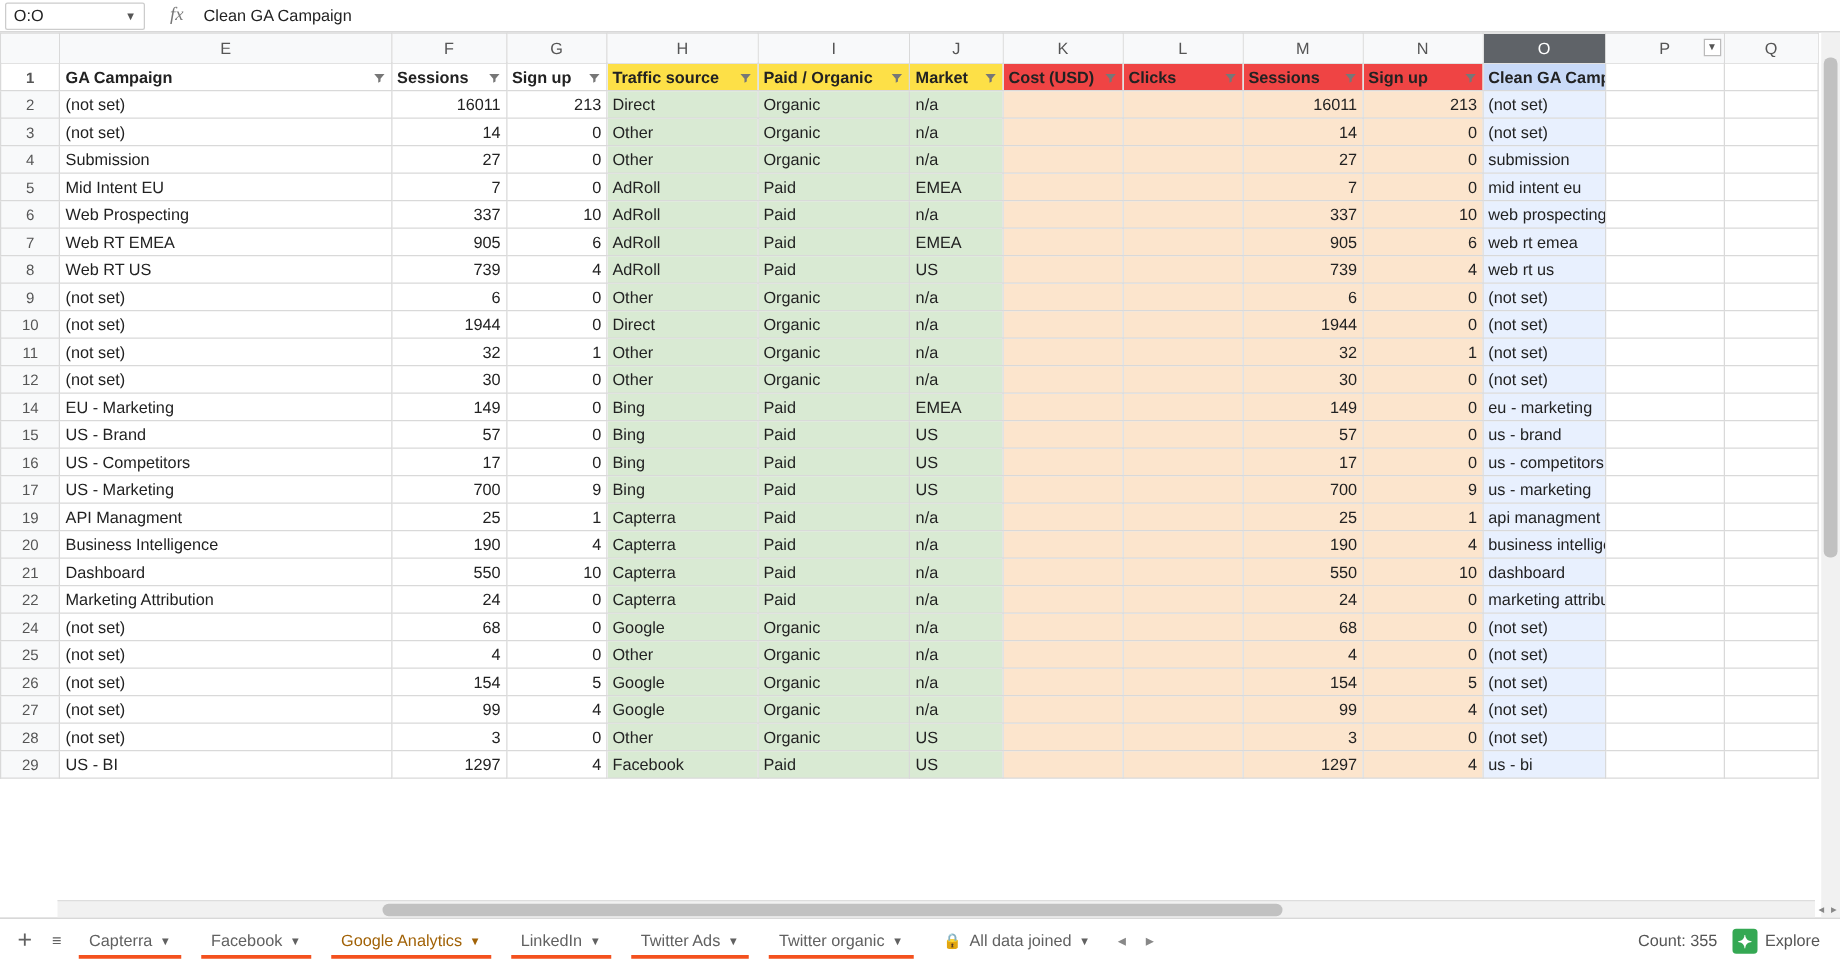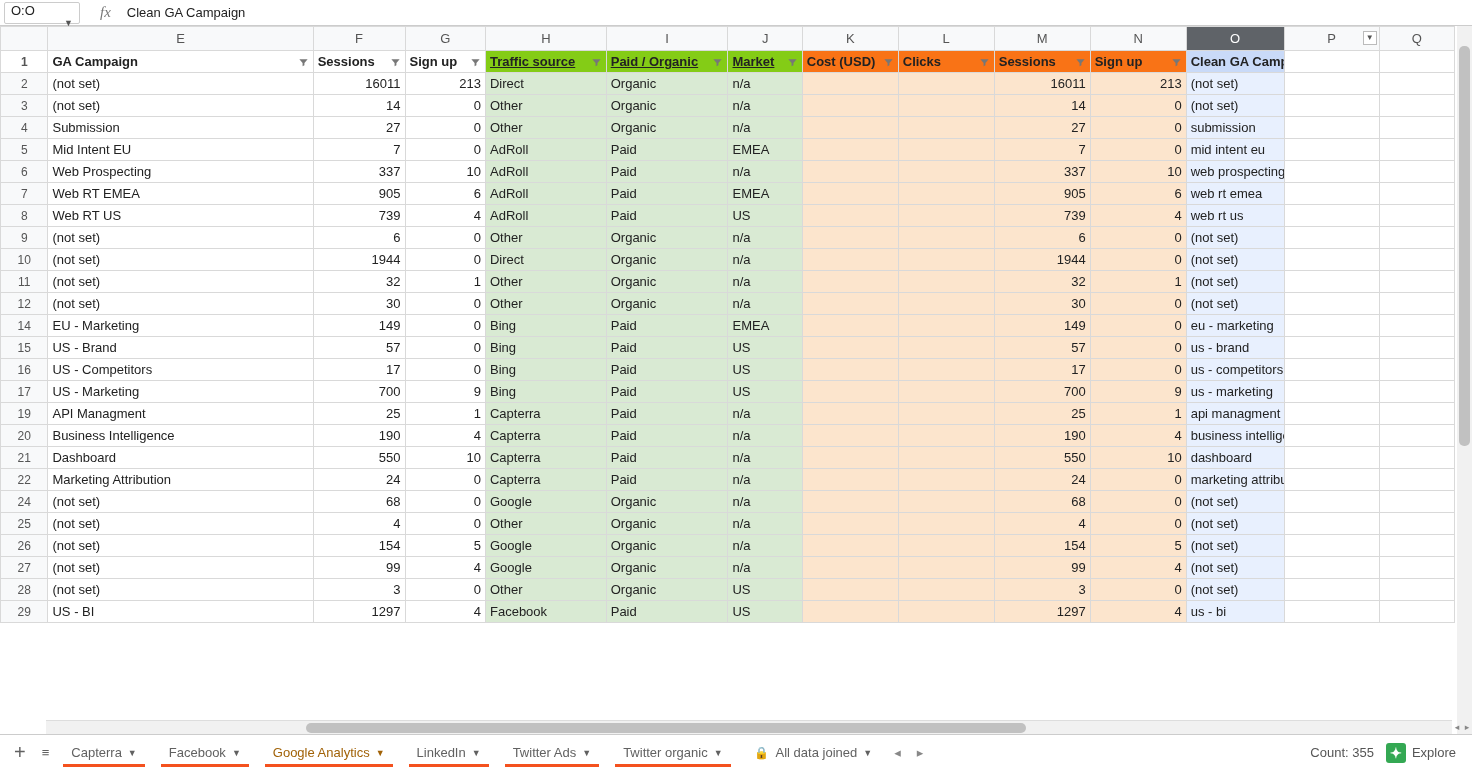--- a/index.html
+++ b/index.html
@@ -1,33 +1,33 @@
 <!DOCTYPE html>
 <html><head>
 <meta charset="utf-8">
 <style>
   html,body{margin:0;padding:0;font-family:Arial,Helvetica,sans-serif;font-size:13px;color:#222;background:#fff;height:100%;overflow:hidden;}
   *{box-sizing:border-box;}
   .app{display:flex;flex-direction:column;height:770px;width:1472px;}
   
   .fbar{display:flex;align-items:center;height:26px;border-bottom:1px solid #ccc;padding-left:4px;gap:0;}
-  .namebox{width:76px;height:22px;border:1px solid #ccc;border-radius:2px;display:flex;padding:0 6px;font-size:13px;flex-direction:column;}
+  .namebox{width:112px;height:22px;border:1px solid #ccc;border-radius:2px;display:flex;align-items:center;padding:0 6px;font-size:13px;}
   .namebox .dd{margin-left:auto;font-size:9px;color:#555;}
   .fx{font-style:italic;font-family:Georgia,serif;font-size:15px;color:#777;padding:0 14px 0 20px;}
   .fval{flex:1;font-size:13px;padding-left:2px;}
   table{border-collapse:collapse;table-layout:fixed;width:1455px;}
   th,td{border:1px solid #d9d9d9;height:22px;padding:0 4px;font-size:13px;white-space:nowrap;overflow:hidden;}
   th{background:#f8f9fa;font-weight:normal;color:#555;text-align:center;position:relative;}
   .corner{width:46px;background:#f8f9fa;}
   .rowh{width:46px;background:#f8f9fa;text-align:center;color:#555;font-size:12px;}
   .colh{height:24px;}
   .colh.sel{background:#5f6368;color:#fff;}
   .hdr td{font-weight:bold;background:#fff;}
-  .hdr td.green{background:#84cc16;text-decoration:underline;}
-  .hdr td.orange{background:#f97316;}
+  .hdr td.green{background:#fde047;}
+  .hdr td.orange{background:#ef4444;}
   .hdr td.selcol{background:#c9daf8;}
   td.green{background:#d9ead3;}
   td.orange{background:#fce5cd;}
   td.selcol{background:#e8f0fe;}
   td.num{text-align:right;}
   .filter{float:right;color:#777;}
   .filter svg{width:11px;height:11px;vertical-align:middle;}
   .ddicon{position:absolute;right:2px;top:4px;border:1px solid #bbb;width:14px;height:14px;font-size:8px;line-height:12px;text-align:center;background:#fff;}
   .tbody-wrap{flex:1;overflow:hidden;position:relative;}
   .hscroll{height:14px;background:#f1f1f1;position:relative;border-top:1px solid #ddd;margin-left:46px;margin-right:20px;}

